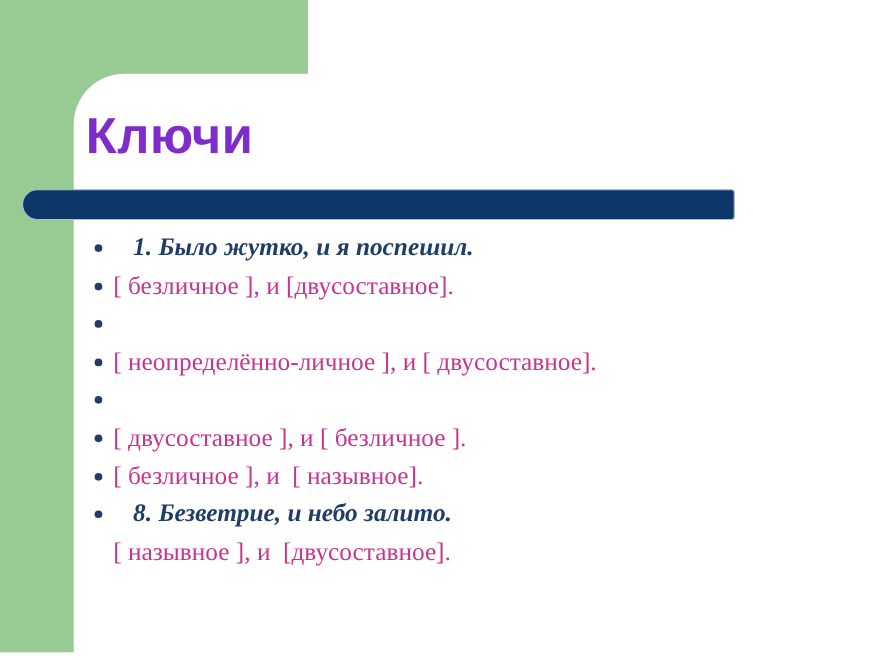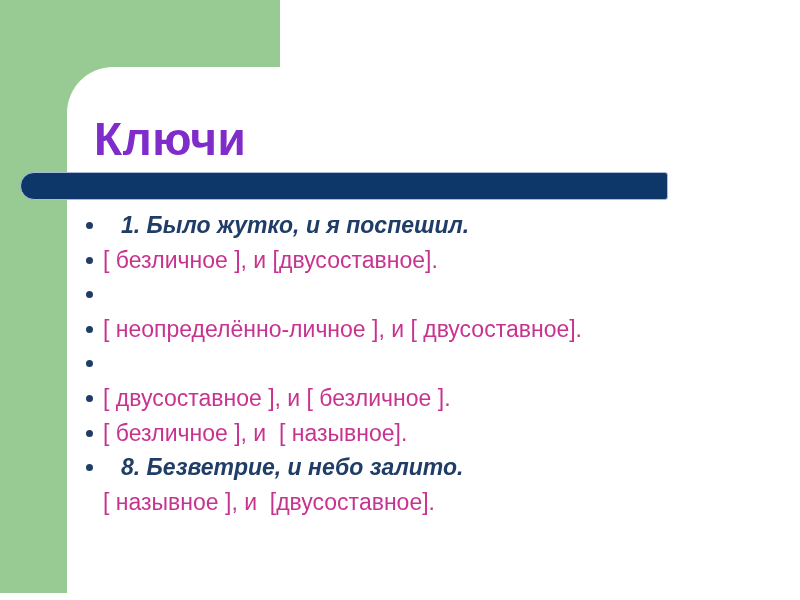--- a/index.html
+++ b/index.html
@@ -28,21 +28,21 @@
     top: 67px;
     width: 733px;
     height: 533px;
     background: #ffffff;
     border-top-left-radius: 46px;
   }
   .slide-title {
     position: absolute;
     left: 78px;
     top: 98px;
-    margin: 16px;
+    margin: 0;
     font-size: 46px;
     font-weight: bold;
     line-height: 1.1;
     color: var(--title-purple, #7F2CCB);
     letter-spacing: 0.5px;
   }
   .navy-bar {
     position: absolute;
     left: 20px;
     top: 172px;
@@ -51,20 +51,21 @@
     box-sizing: border-box;
     background: var(--bar-navy, #0D3768);
     border: 1.5px solid #AFBAD8;
     border-radius: 14px 3px 3px 14px;
   }
   .bullet-list {
     position: absolute;
     left: 0;
     top: 208px;
     width: 668px;
+    font-family: Liberation Serif, serif;
   }
   .row {
     position: relative;
     height: 34.6px;
   }
   .bullet {
     position: absolute;
     left: 86px;
     top: 14px;
     width: 7px;

